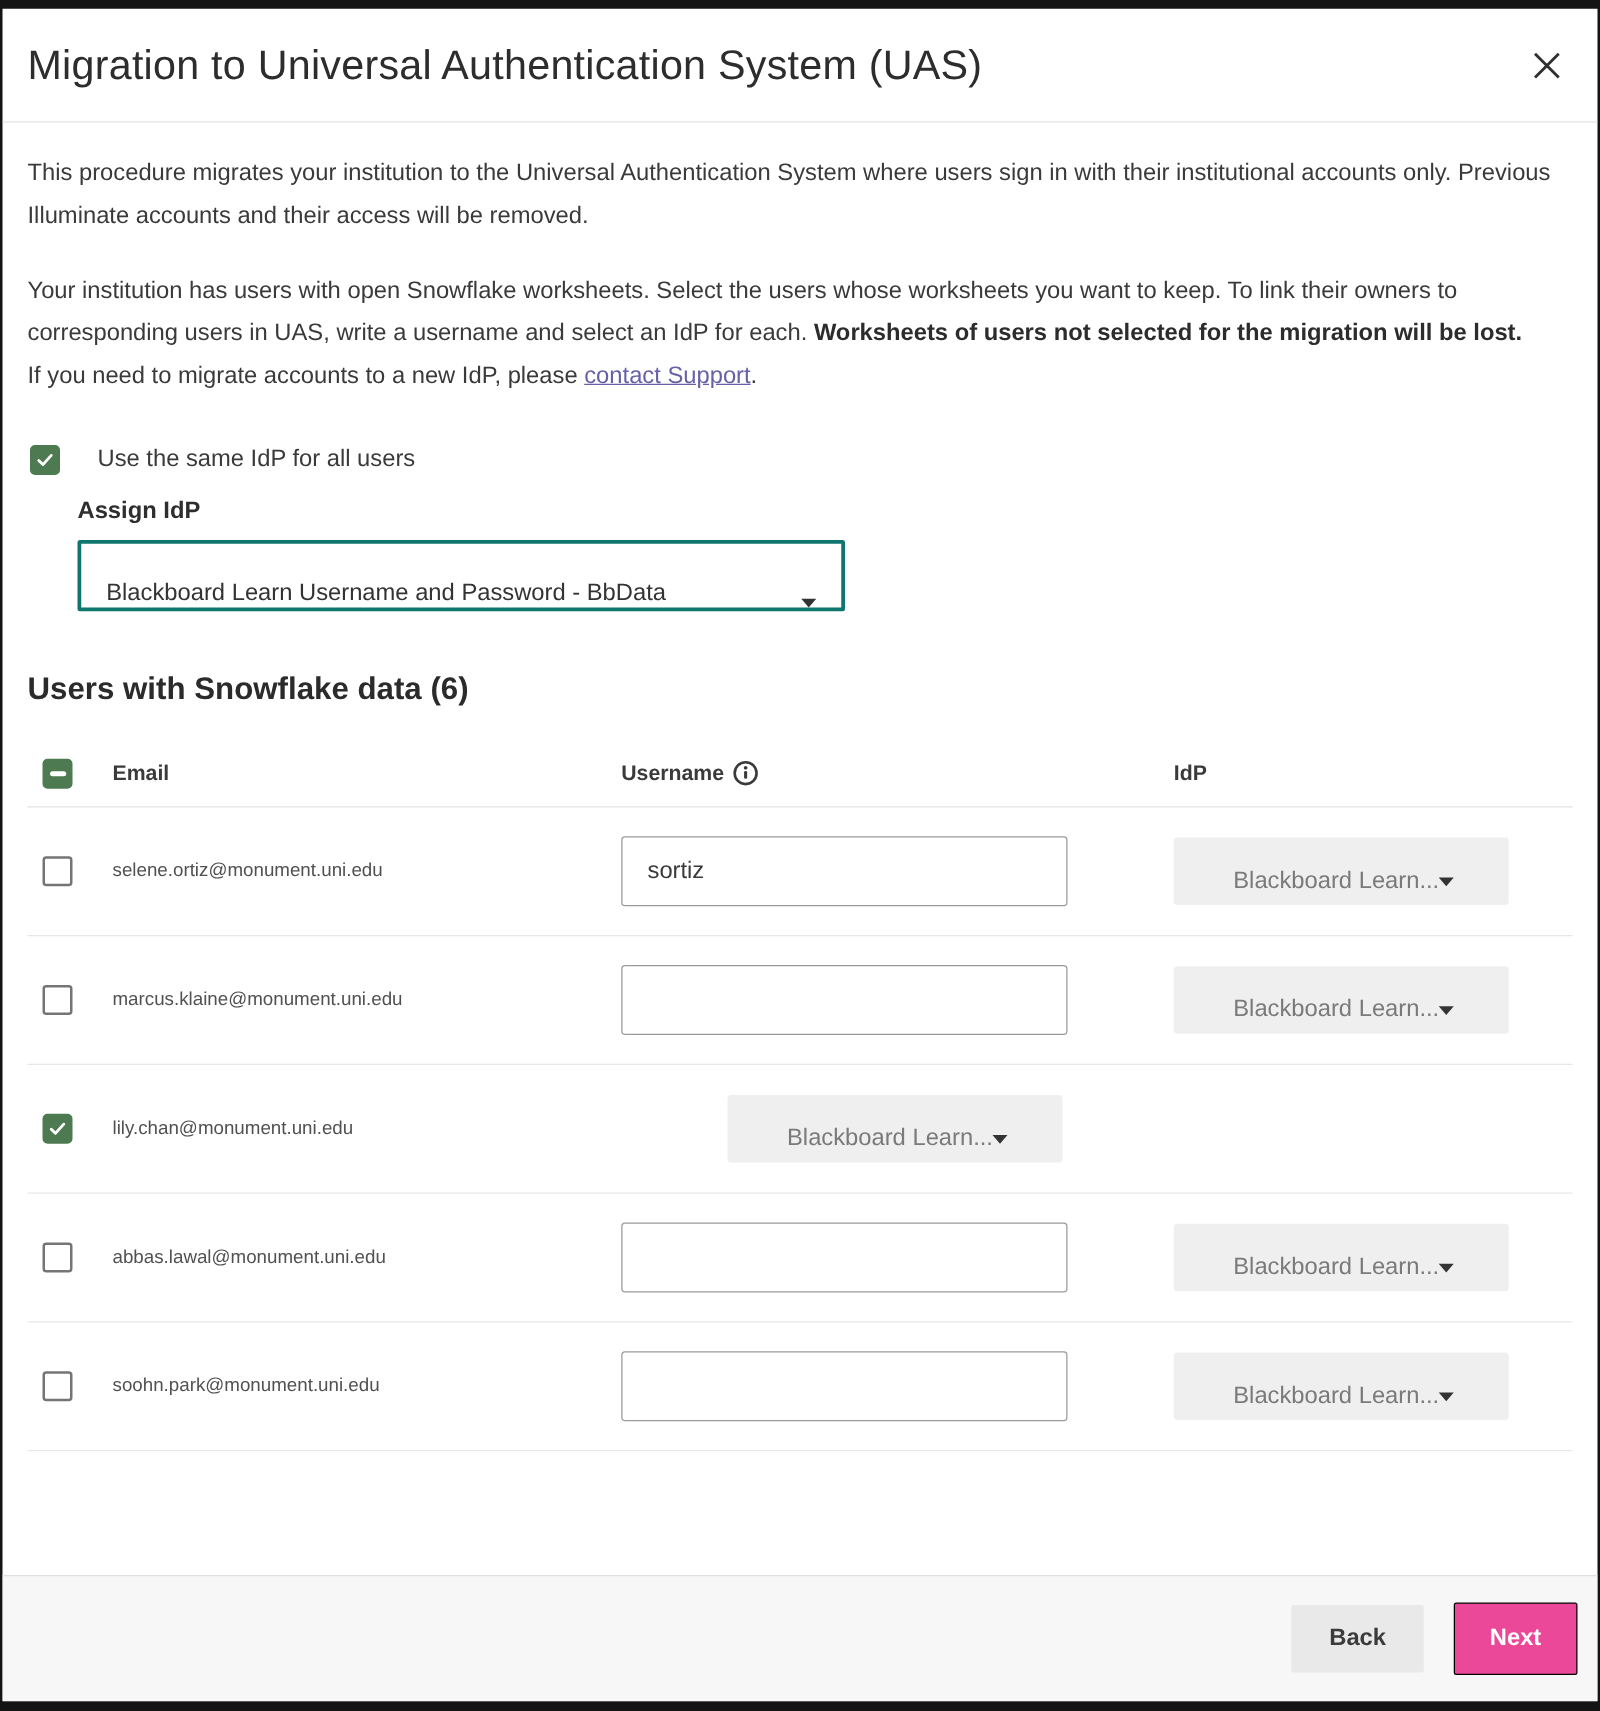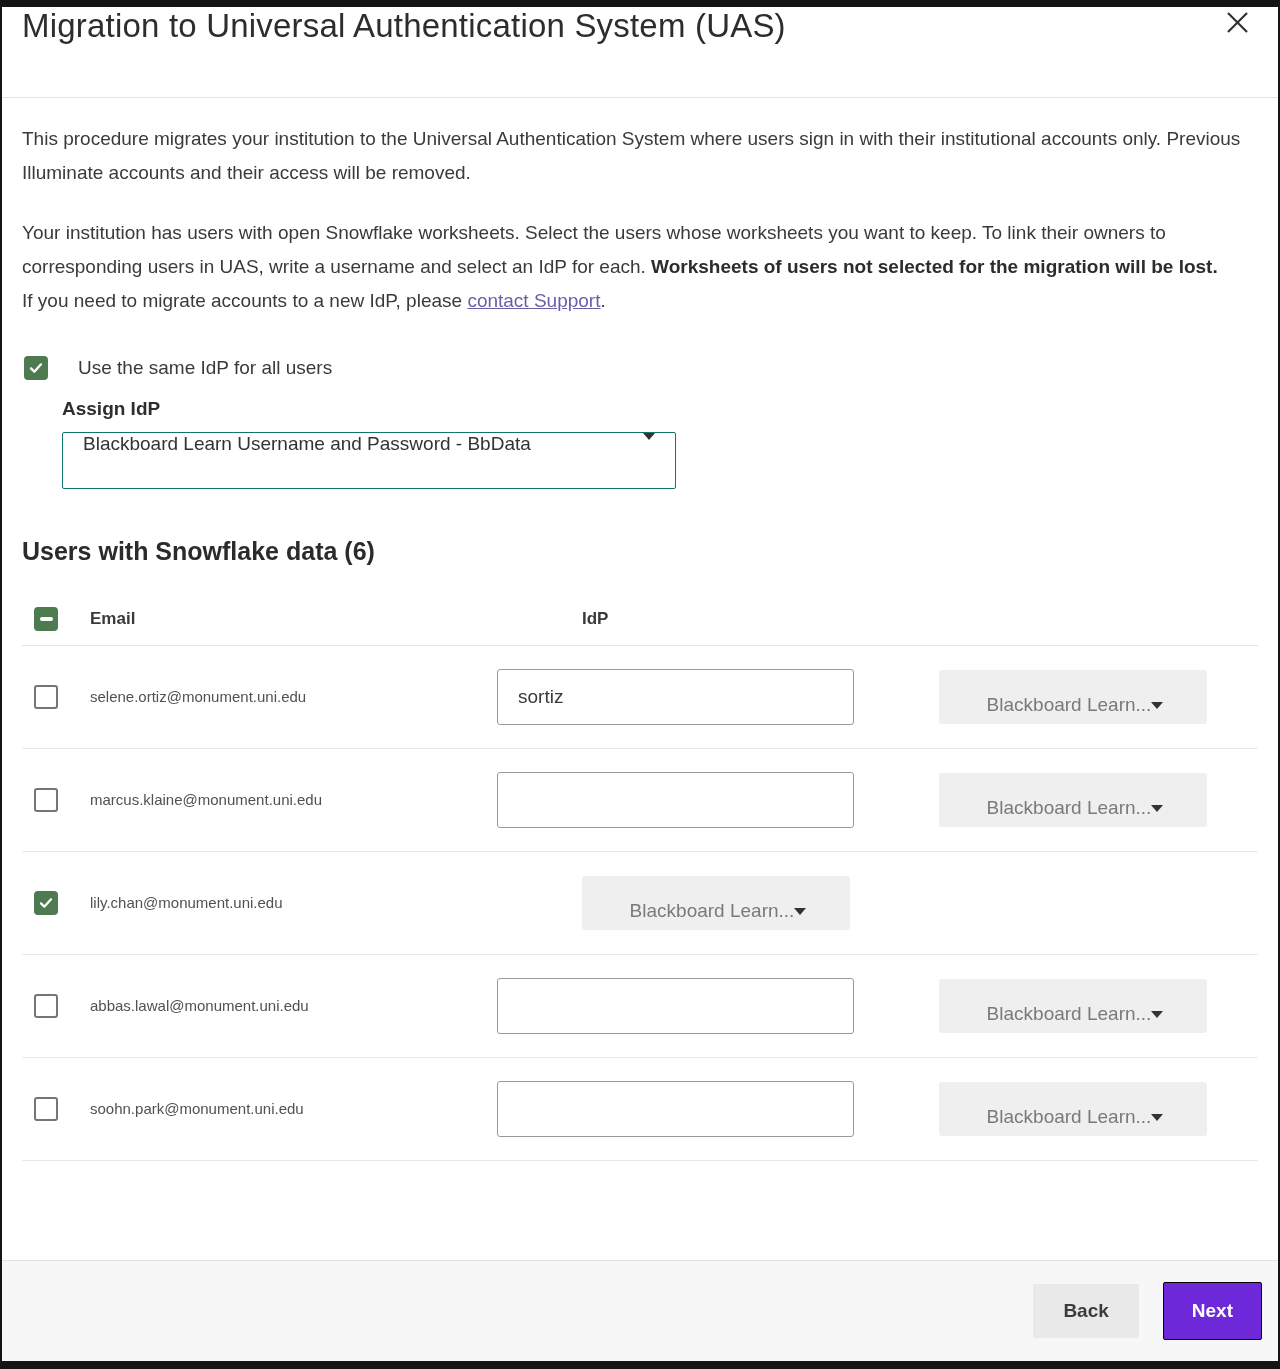--- a/index.html
+++ b/index.html
@@ -16,21 +16,21 @@
     width:100%; height:100%;
     background:#ffffff;
     display:flex; flex-direction:column;
     overflow:hidden;
   }
 
   
   .modal-header {
     flex:0 0 auto;
     height:91px;
-    display:flex; justify-content:space-between;
+    display:flex; align-items:center; justify-content:space-between;
     padding:0 26px 0 20px;
     border-bottom:1px solid #e2e2e2;
   }
   .modal-title {
     font-size:33px; font-weight:400; color:#2d2d2d; letter-spacing:0.2px;
   }
   .close-btn {
     width:30px; height:30px; display:flex; align-items:center; justify-content:center;
     cursor:pointer; background:none; border:none;
   }
@@ -60,22 +60,22 @@
   .checkbox.indeterminate .dash-glyph { display:block; }
 
   .same-idp-row { margin-top:38px; display:flex; align-items:center; gap:30px; padding-left:2px; }
   .same-idp-label { font-size:19px; color:#3a3a3a; }
 
   .assign-idp-label { margin:18px 0 0 40px; font-size:19px; font-weight:700; color:#2e2e2e; }
 
   .select-box {
     margin:12px 0 0 40px;
     width:614px; height:57px;
-    border:1px solid #0f766e; border-radius:2px; background:#fff;
-    display:flex; align-items:flex-start; justify-content:space-between;
+    border:3px solid #0f766e; border-radius:2px; background:#fff;
+    display:flex; align-items:flex-end; justify-content:space-between;
     padding:0 20px; cursor:pointer;
   }
   .select-box .select-value { font-size:19px; color:#333; }
 
   .caret-down {
     width:0; height:0; flex:0 0 auto;
     border-left:6px solid transparent; border-right:6px solid transparent;
     border-top:7px solid #333;
   }
 
@@ -124,21 +124,21 @@
     display:flex; align-items:center; justify-content:flex-end;
     gap:24px; padding-right:16px;
   }
   .btn {
     font-family:"Liberation Sans", sans-serif;
     font-size:19px; font-weight:700;
     border:none; border-radius:2px; cursor:pointer;
     padding:0 30px; height:54px;
   }
   .btn-back { background:#e9e9e9; color:#3b3b3b; }
-  .btn-next { background:#6d28d9; color:#ffffff; border:1px solid #000; height:58px; padding:0 28px; }
+  .btn-next { background:#ec4899; color:#ffffff; border:1px solid #000; height:58px; padding:0 28px; }
 </style>
 </head>
 <body>
 
 <div class="frame">
   <div class="modal">
 
     <div class="modal-header">
       <div class="modal-title">Migration to Universal Authentication System (UAS)</div>
       <button class="close-btn" aria-label="Close">
@@ -177,20 +177,30 @@
       <div class="table-header">
         <div class="col-cb">
           <div class="checkbox indeterminate">
 
             <span class="dash-glyph"></span>
           </div>
         </div>
         <div class="col-email">
           <span class="th-label">Email</span>
         </div>
+        <div class="col-user">
+          <span class="th-label">Username</span>
+          <span class="info-icon">
+            <svg viewBox="0 0 24 24" width="21" height="21">
+              <circle cx="12" cy="12" r="10" stroke="#3a3a3a" stroke-width="2.4" fill="none"></circle>
+              <circle cx="12" cy="7.1" r="1.7" fill="#3a3a3a"></circle>
+              <rect x="10.6" y="10" width="2.8" height="7.2" rx="1.3" fill="#3a3a3a"></rect>
+            </svg>
+          </span>
+        </div>
         <div class="col-gap"></div>
         <div class="col-idp">
           <span class="th-label">IdP</span>
         </div>
       </div>
 
       <div>
   <div class="table-row">
     <div class="col-cb">
       <div class="checkbox">

